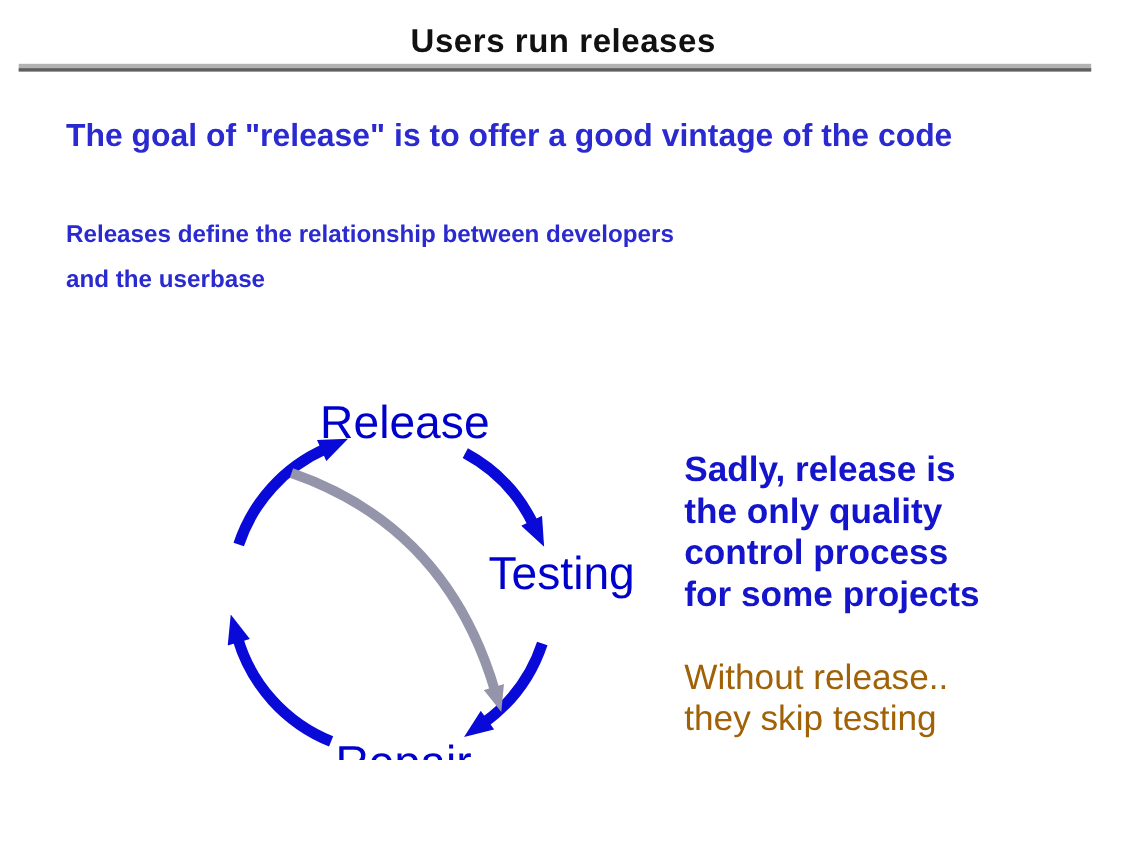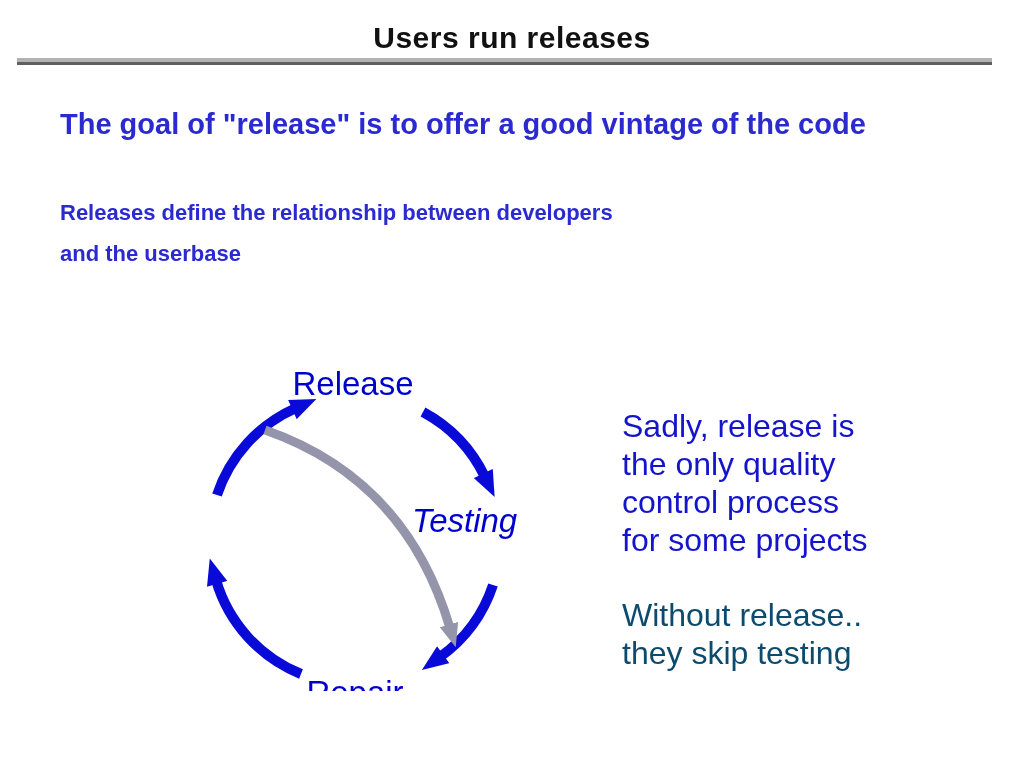--- a/index.html
+++ b/index.html
@@ -16,33 +16,33 @@
     background:#b2b2b2; border-bottom:3px solid #5f5f5f;
   }
   .para {
     position:absolute; left:60px; color:#2a2ad0; font-weight:bold;
     white-space:pre-line;
   }
   .para-1 { top:107px; font-size:29px; line-height:35px; white-space:nowrap; }
   .para-2 { top:192px; font-size:22px; line-height:41px; }
   .diagram-svg { position:absolute; left:140px; top:360px; }
   .node-label {
-    position:absolute; color:#0000cc; font-size:33px; line-height:36px;
+    position:absolute; color:#0000cc; font-size:42px; line-height:36px;
     white-space:nowrap;
   }
   .node-release     { left:291px; top:366px; width:124px; text-align:center; }
-  .node-testing     { left:412px; top:503px;font-style:italic; }
+  .node-testing     { left:444px; top:503px; }
   .node-development { left:149px; top:513px; }
   .node-repair      { left:305px; top:675px; width:100px; text-align:center; }
   .note {
     position:absolute; left:622px; font-size:32px; line-height:38px;
     white-space:pre-line;
   }
-  .note-primary   { top:407px; color:#1414cc; }
-  .note-secondary { top:596px; color:#0c4a6e; }
+  .note-primary   { top:407px; color:#1414cc;font-weight:bold; }
+  .note-secondary { top:596px; color:#a16207; }
 </style>
 </head>
 <body>
 
 <div class="slide">
 
   <div class="title">Users run releases</div>
 
   <div class="rule"></div>
 

